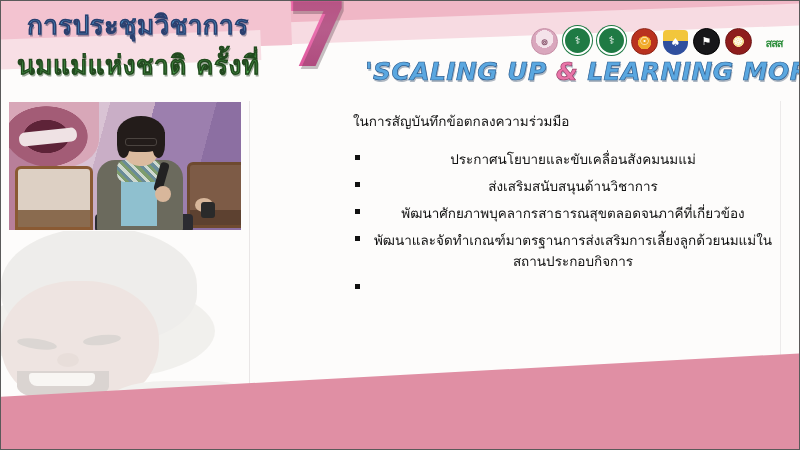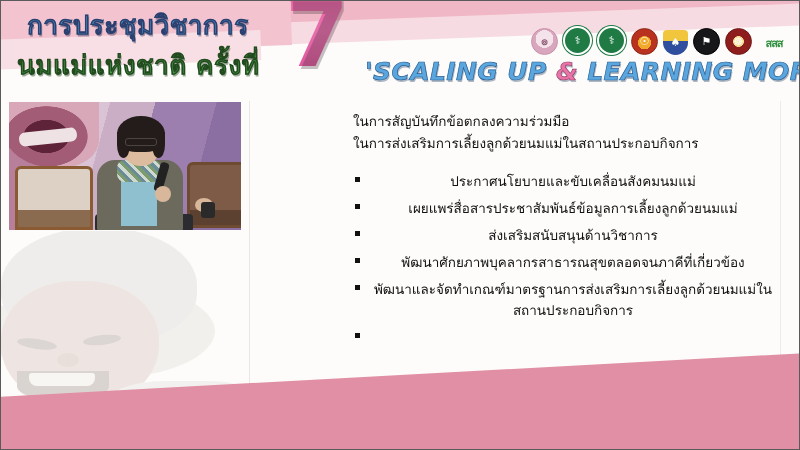--- a/index.html
+++ b/index.html
@@ -301,25 +301,23 @@
     <div class="bw-nose"></div>
     <div class="bw-mouth"></div>
       <div class="bw-teeth"></div>
     <div class="bw-shoulder"></div>
       <div class="bw-body"></div>
   </div>
 
   <div class="content">
     <div class="content-head">
       <div>ในการสัญบันทึกข้อตกลงความร่วมมือ</div>
-      <div>ในการส่งเสริมการเลี้ยงลูกด้วยนมแม่ในสถานประกอบกิจการ</div>
     </div>
     <ul class="bullets">
       <li><span class="bsq"></span><span>ประกาศนโยบายและขับเคลื่อนสังคมนมแม่</span></li>
-      <li><span class="bsq"></span><span>เผยแพร่สื่อสารประชาสัมพันธ์ข้อมูลการเลี้ยงลูกด้วยนมแม่</span></li>
       <li><span class="bsq"></span><span>ส่งเสริมสนับสนุนด้านวิชาการ</span></li>
       <li><span class="bsq"></span><span>พัฒนาศักยภาพบุคลากรสาธารณสุขตลอดจนภาคีที่เกี่ยวข้อง</span></li>
       <li><span class="bsq"></span><span>พัฒนาและจัดทำเกณฑ์มาตรฐานการส่งเสริมการเลี้ยงลูกด้วยนมแม่ในสถานประกอบกิจการ</span></li>
       <li><span class="bsq"></span></li>
     </ul>
   </div>
 
   <div class="patch-right"></div>
   <div class="band-bottom"></div>
   <div class="band-bottom-light"></div>

